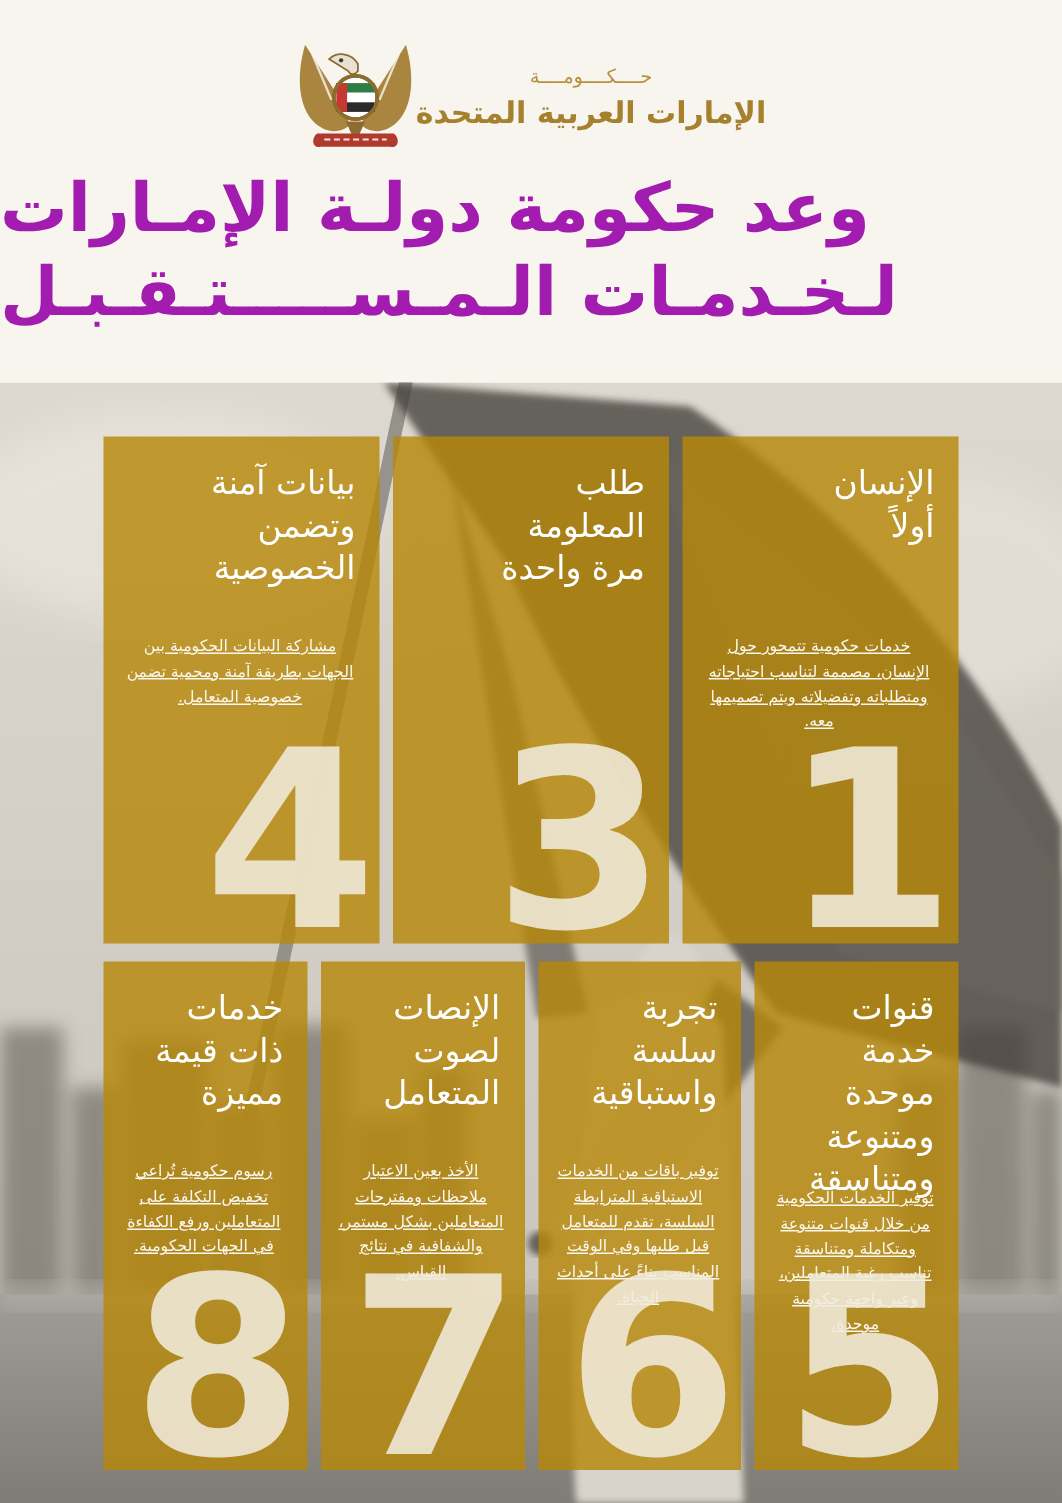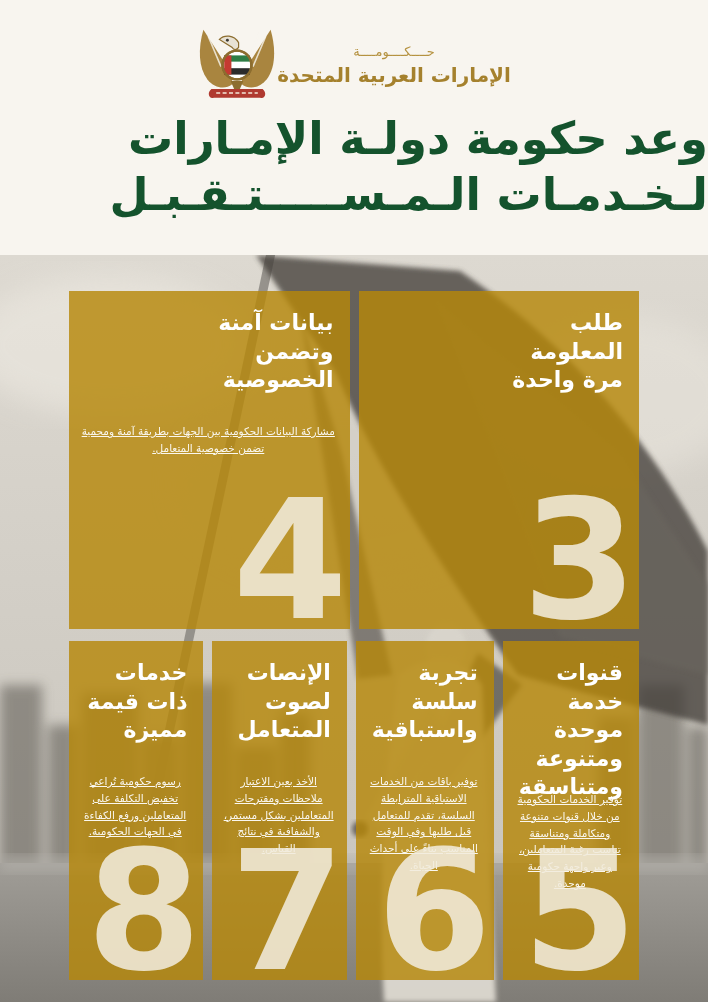--- a/index.html
+++ b/index.html
@@ -16,21 +16,21 @@
   .gov-logo{
     position:absolute;top:24px;left:0;right:0;
     display:flex;justify-content:center;align-items:center;
   }
   .gov-logo-text{display:flex;flex-direction:column;align-items:center;gap:4px;}
   .gov-line1{color:#b59240;font-size:13px;letter-spacing:1px;}
   .gov-line2{color:#a5812d;font-size:20px;font-weight:bold;}
   
   .main-title{
     position:absolute;top:112px;left:0;right:0;
-    text-align:right;color:#14532d;font-weight:bold;
+    text-align:left;color:#a21caf;font-weight:bold;
     line-height:1.2;
   }
   .main-title .t1{font-size:45px;}
   .main-title .t2{font-size:45px;margin-top:2px;}
   
   .photo{
     position:absolute;top:255px;left:0;width:708px;height:747px;
   }
   
   .row{
@@ -40,21 +40,21 @@
   #row1{top:291px;height:338px;}
   #row2{top:641px;height:339px;}
   .card{
     flex:1;position:relative;
     background:rgba(182,136,10,0.82);
     color:#ffffff;
     overflow:visible;
   }
   .card-heading{
     padding:18px 16px 0;
-    font-size:22px;font-weight:bold;line-height:1.3;
+    font-size:22px;font-weight:normal;line-height:1.3;
     text-align:right;white-space:pre-line;
   }
   .card-body{
     position:absolute;top:132px;left:11px;right:13px;
     font-size:10.5px;line-height:1.6;text-align:center;
     color:#faf7ef;
     text-decoration:underline;
   }
   #row2 .card:first-child .card-body{top:150px;}
   .card-number{
@@ -161,20 +161,26 @@
     </svg>
   </div>
 
   <div class="main-title">
     <div class="t1">وعد حكومة دولـة الإمـارات</div>
     <div class="t2">لـخـدمـات الـمـســـــتـقـبـل</div>
   </div>
 
   <div class="row" id="row1">
     <div class="card">
+      <div class="card-heading">الإنسان
+أولاً</div>
+      <div class="card-body">خدمات حكومية تتمحور حول الإنسان، مصممة لتناسب احتياجاته ومتطلباته وتفضيلاته ويتم تصميمها معه.</div>
+      <div class="card-number">1</div>
+    </div>
+    <div class="card">
       <div class="card-heading">طلب
 المعلومة
 مرة واحدة</div>
       <div class="card-number">3</div>
     </div>
     <div class="card">
       <div class="card-heading">بيانات آمنة
 وتضمن
 الخصوصية</div>
       <div class="card-body">مشاركة البيانات الحكومية بين الجهات بطريقة آمنة ومحمية تضمن خصوصية المتعامل.</div>

